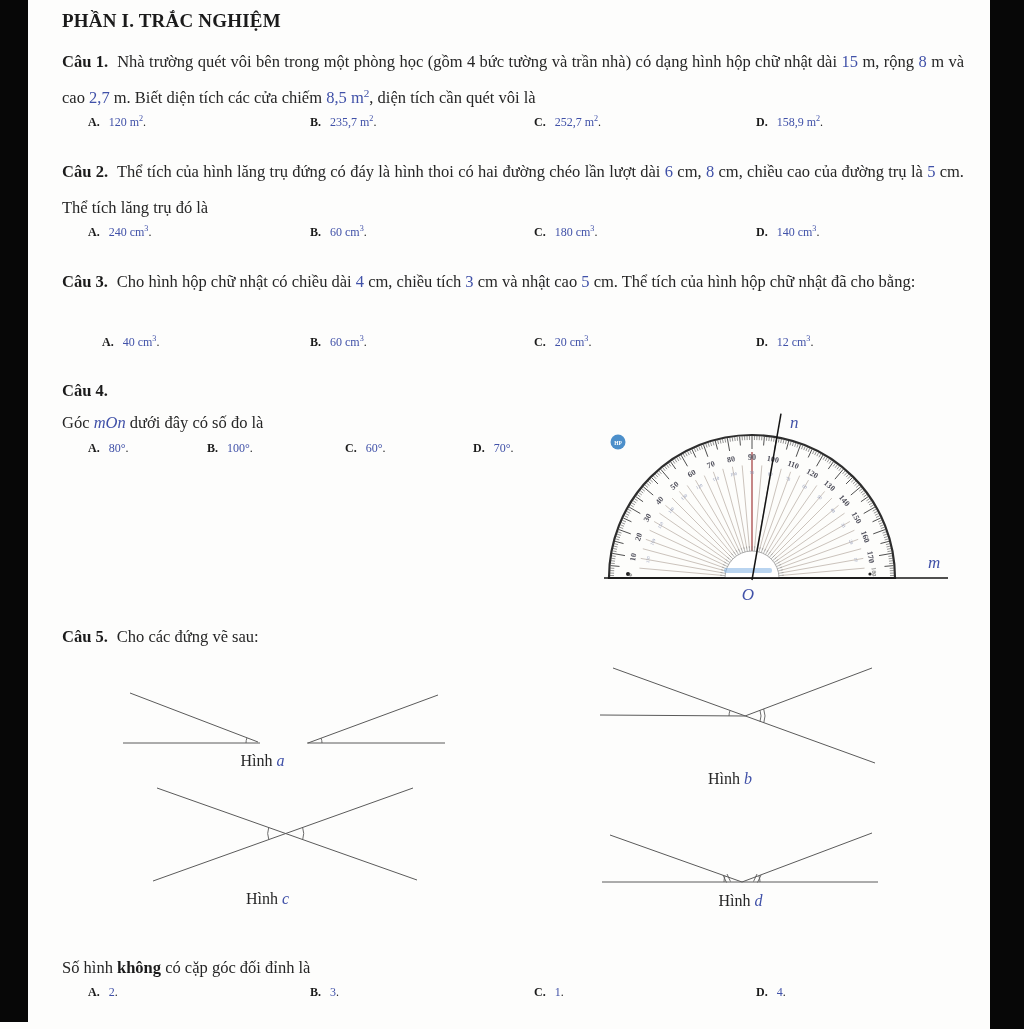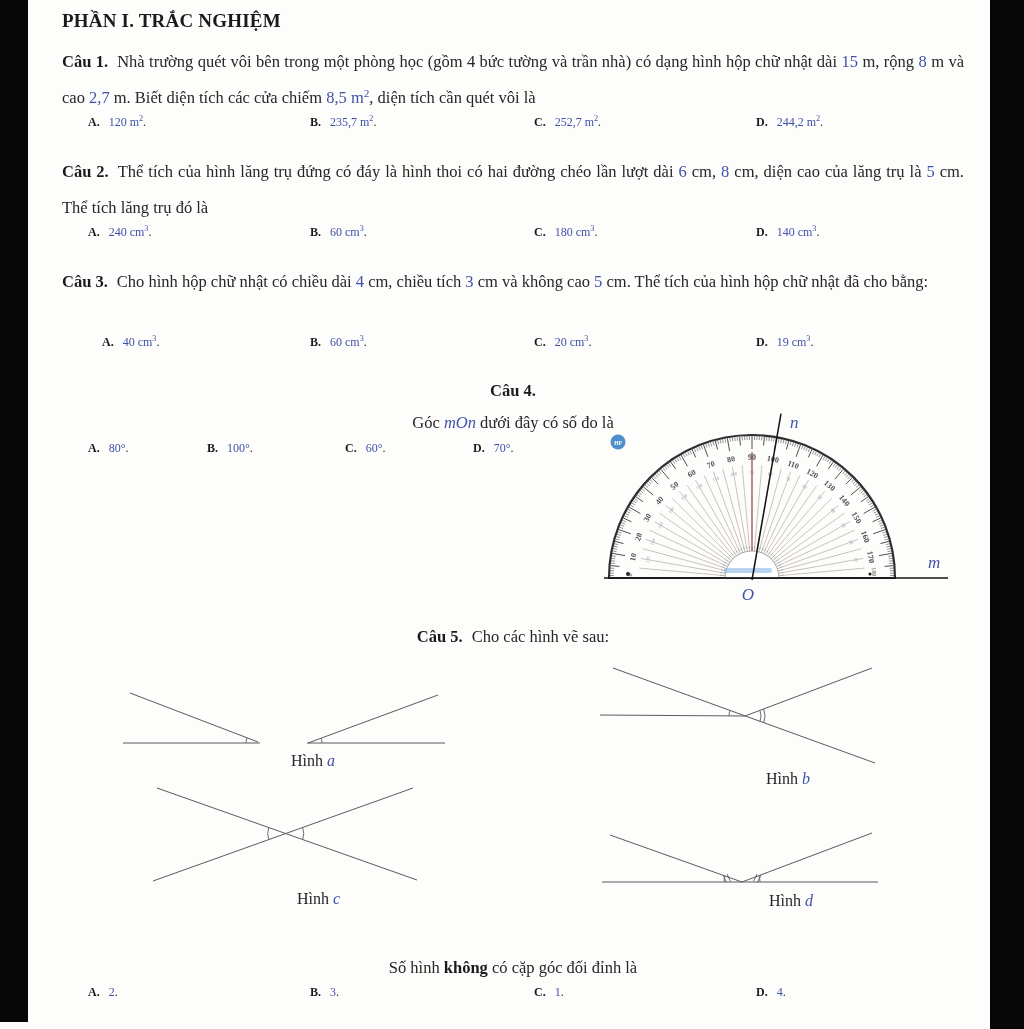--- a/index.html
+++ b/index.html
@@ -11,26 +11,26 @@
   }
   .strip{position:absolute;background:#070707;}
   .strip.left{left:0;top:0;width:28px;height:1022px;}
   .strip.right{left:990px;top:0;width:34px;height:1029px;}
   .title{
     position:absolute;left:62px;top:10px;margin:0;
     font-size:19px;font-weight:bold;color:#1b1b1b;letter-spacing:.2px;
   }
   .body-text{
     position:absolute;left:62px;width:902px;margin:0;
-    font-size:16.5px;line-height:36px;text-align:center;
+    font-size:16.5px;line-height:36px;
   }
   .just{text-align:justify;}
   .optrow{position:absolute;left:62px;width:902px;height:26px;font-size:12px;}
   .opt{position:absolute;top:0;white-space:nowrap;}
-  .caption{position:absolute;font-size:16px;text-align:right;}
+  .caption{position:absolute;font-size:16px;text-align:center;}
   .u{color:#4051a8;}
   .b{font-weight:bold;color:#1b1b1b;}
   .i{font-style:italic;}
   .lbl{margin-right:9px;margin-top:28px;}
   .sup{font-size:68%;vertical-align:super;line-height:0;}
   svg{position:absolute;overflow:visible;}
   .figline{stroke:#5a5a5a;stroke-width:1;fill:none;}
   .figarc{stroke:#5a5a5a;stroke-width:0.9;fill:none;}
 </style>
 </head>
@@ -39,37 +39,37 @@
 <div class="strip left"></div>
 <div class="strip right"></div>
 
 <h1 class="title">PHẦN I. TRẮC NGHIỆM</h1>
 
 <p class="body-text just" style="top:44px"><span class="b lbl">Câu 1.</span><span>Nhà trường quét vôi bên trong một phòng học (gồm 4 bức tường và trần nhà) có dạng hình hộp chữ nhật dài </span><span class="u">15</span><span> m, rộng </span><span class="u">8</span><span> m và cao </span><span class="u">2,7</span><span> m. Biết diện tích các cửa chiếm </span><span class="u">8,5 m</span><span class="u sup">2</span><span>, diện tích cần quét vôi là</span></p>
 <div class="optrow" style="top:115px">
   <span class="opt" style="left:26px"><span class="b lbl">A.</span><span class="u">120 m</span><span class="u sup">2</span><span>.</span></span>
   <span class="opt" style="left:248px"><span class="b lbl">B.</span><span class="u">235,7 m</span><span class="u sup">2</span><span>.</span></span>
   <span class="opt" style="left:472px"><span class="b lbl">C.</span><span class="u">252,7 m</span><span class="u sup">2</span><span>.</span></span>
-  <span class="opt" style="left:694px"><span class="b lbl">D.</span><span class="u">244,2 m</span><span class="u sup">2</span><span>.</span></span>
+  <span class="opt" style="left:694px"><span class="b lbl">D.</span><span class="u">158,9 m</span><span class="u sup">2</span><span>.</span></span>
 </div>
 
-<p class="body-text just" style="top:154px"><span class="b lbl">Câu 2.</span><span>Thể tích của hình lăng trụ đứng có đáy là hình thoi có hai đường chéo lần lượt dài </span><span class="u">6</span><span> cm, </span><span class="u">8</span><span> cm, diện cao của lăng trụ là </span><span class="u">5</span><span> cm. Thể tích lăng trụ đó là</span></p>
+<p class="body-text just" style="top:154px"><span class="b lbl">Câu 2.</span><span>Thể tích của hình lăng trụ đứng có đáy là hình thoi có hai đường chéo lần lượt dài </span><span class="u">6</span><span> cm, </span><span class="u">8</span><span> cm, chiều cao của đường trụ là </span><span class="u">5</span><span> cm. Thể tích lăng trụ đó là</span></p>
 <div class="optrow" style="top:225px">
   <span class="opt" style="left:26px"><span class="b lbl">A.</span><span class="u">240 cm</span><span class="u sup">3</span><span>.</span></span>
   <span class="opt" style="left:248px"><span class="b lbl">B.</span><span class="u">60 cm</span><span class="u sup">3</span><span>.</span></span>
   <span class="opt" style="left:472px"><span class="b lbl">C.</span><span class="u">180 cm</span><span class="u sup">3</span><span>.</span></span>
   <span class="opt" style="left:694px"><span class="b lbl">D.</span><span class="u">140 cm</span><span class="u sup">3</span><span>.</span></span>
 </div>
 
-<p class="body-text just" style="top:264px"><span class="b lbl">Câu 3.</span><span>Cho hình hộp chữ nhật có chiều dài </span><span class="u">4</span><span> cm, chiều tích </span><span class="u">3</span><span> cm và không cao </span><span class="u">5</span><span> cm. Thể tích của hình hộp chữ nhật đã cho bằng:</span></p>
+<p class="body-text just" style="top:264px"><span class="b lbl">Câu 3.</span><span>Cho hình hộp chữ nhật có chiều dài </span><span class="u">4</span><span> cm, chiều tích </span><span class="u">3</span><span> cm và nhật cao </span><span class="u">5</span><span> cm. Thể tích của hình hộp chữ nhật đã cho bằng:</span></p>
 <div class="optrow" style="top:335px">
   <span class="opt" style="left:40px"><span class="b lbl">A.</span><span class="u">40 cm</span><span class="u sup">3</span><span>.</span></span>
   <span class="opt" style="left:248px"><span class="b lbl">B.</span><span class="u">60 cm</span><span class="u sup">3</span><span>.</span></span>
   <span class="opt" style="left:472px"><span class="b lbl">C.</span><span class="u">20 cm</span><span class="u sup">3</span><span>.</span></span>
-  <span class="opt" style="left:694px"><span class="b lbl">D.</span><span class="u">19 cm</span><span class="u sup">3</span><span>.</span></span>
+  <span class="opt" style="left:694px"><span class="b lbl">D.</span><span class="u">12 cm</span><span class="u sup">3</span><span>.</span></span>
 </div>
 
 <p class="body-text" style="top:373px"><span class="b">Câu 4.</span></p>
 <p class="body-text" style="top:405px"><span>Góc </span><span class="u i">mOn</span><span> dưới đây có số đo là</span></p>
 <div class="optrow" style="top:441px">
   <span class="opt" style="left:26px"><span class="b lbl">A.</span><span class="u">80°</span><span>.</span></span>
   <span class="opt" style="left:145px"><span class="b lbl">B.</span><span class="u">100°</span><span>.</span></span>
   <span class="opt" style="left:283px"><span class="b lbl">C.</span><span class="u">60°</span><span>.</span></span>
   <span class="opt" style="left:411px"><span class="b lbl">D.</span><span class="u">70°</span><span>.</span></span>
 </div>
@@ -372,21 +372,21 @@
     <rect x="126" y="166" width="48" height="5" rx="2" fill="#7fb0e4" opacity="0.55"></rect>
     <line x1="6" y1="176" x2="350" y2="176" stroke="#141414" stroke-width="1.4"></line>
     <line x1="154" y1="178" x2="182.99924567037738" y2="11.53710524696126" stroke="#141414" stroke-width="1.5"></line>
     <text x="192" y="26" fill="#4051a8" font-size="17" font-style="italic">n</text>
     <text x="330" y="166" fill="#4051a8" font-size="17" font-style="italic">m</text>
     <text x="150" y="198" fill="#4051a8" font-size="17" font-style="italic" text-anchor="middle">O</text>
     <circle cx="20" cy="40" r="7.5" fill="#4c8fca"></circle>
     <text x="20" y="42.5" fill="#fff" font-size="5.5" font-weight="bold" text-anchor="middle">HP</text>
   </svg>
 
-<p class="body-text" style="top:619px"><span class="b lbl">Câu 5.</span><span>Cho các hình vẽ sau:</span></p>
+<p class="body-text" style="top:619px"><span class="b lbl">Câu 5.</span><span>Cho các đứng vẽ sau:</span></p>
 
 <svg width="345" height="75" style="left:110px;top:680px">
   <line class="figline" x1="13" y1="63" x2="150" y2="63"></line>
   <line class="figline" x1="20" y1="13" x2="148" y2="62"></line>
   <path class="figarc" d="M 136 63 A 14 14 0 0 1 136.9 58"></path>
   <line class="figline" x1="197" y1="63" x2="335" y2="63"></line>
   <line class="figline" x1="198" y1="63" x2="328" y2="15"></line>
   <path class="figarc" d="M 212 63 A 14 14 0 0 0 211.1 58.2"></path>
 </svg>
 <div class="caption" style="left:190px;top:752px;width:145px"><span>Hình </span><span class="u i">a</span></div>

